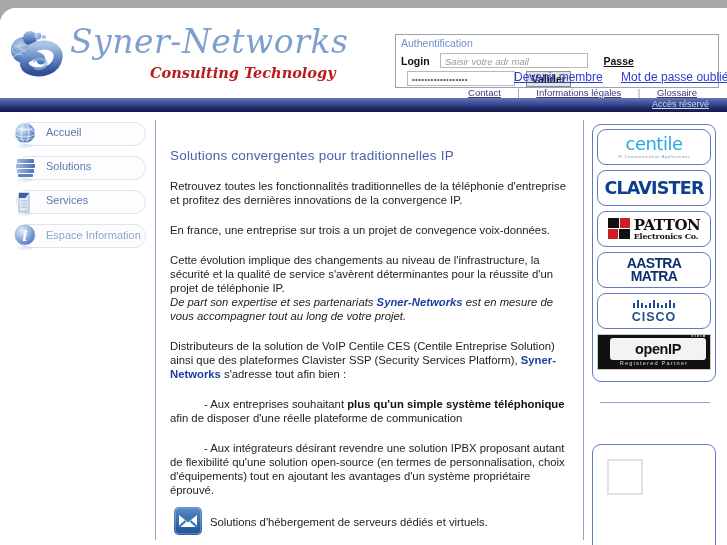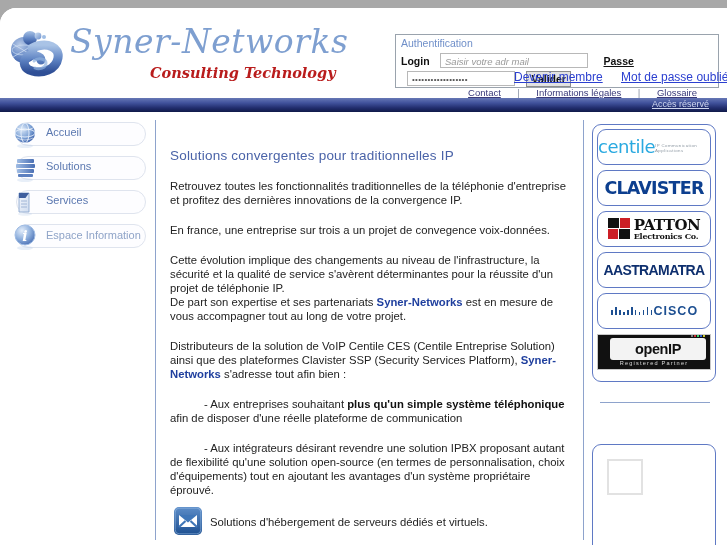--- a/index.html
+++ b/index.html
@@ -225,21 +225,21 @@
     font-weight: normal;
     color: #4a63a8;
     letter-spacing: 0.2px;
   }
   .main p {
     margin: 16px 0 0 0;
     font-size: 11.3px;
     line-height: 14px;
     color: #232323;
   }
-  .main p.tight { margin-top: 0px; }
+  .main p.tight { margin-top: 0px; font-style: italic; }
   .brand { color: #1f3f9e; font-weight: bold; }
   .strongtxt { font-weight: bold; color: #111; }
   .indent { text-indent: 34px; }
   .hosting-row {
     position: absolute;
     left: 0; top: 386px;
     width: 400px;
     height: 34px;
   }
   .env-icon { position: absolute; left: 3px; top: 0; }
@@ -276,21 +276,21 @@
     background: #fff;
     margin-bottom: 5px;
     overflow: hidden;
     cursor: pointer;
   }
   .logo-card.flat { border-radius: 0; border-color: #c8c8c8; }
   .lc-center {
     position: absolute;
     left: 0; top: 0; right: 0; bottom: 0;
     display: flex;
-    flex-direction: row;
+    flex-direction: column;
     align-items: center;
     justify-content: center;
   }
   
   .t-centile {
     font-size: 18px;
     color: #29a9e0;
     letter-spacing: -0.5px;
     font-family: "DejaVu Sans", sans-serif;
     line-height: 18px;

